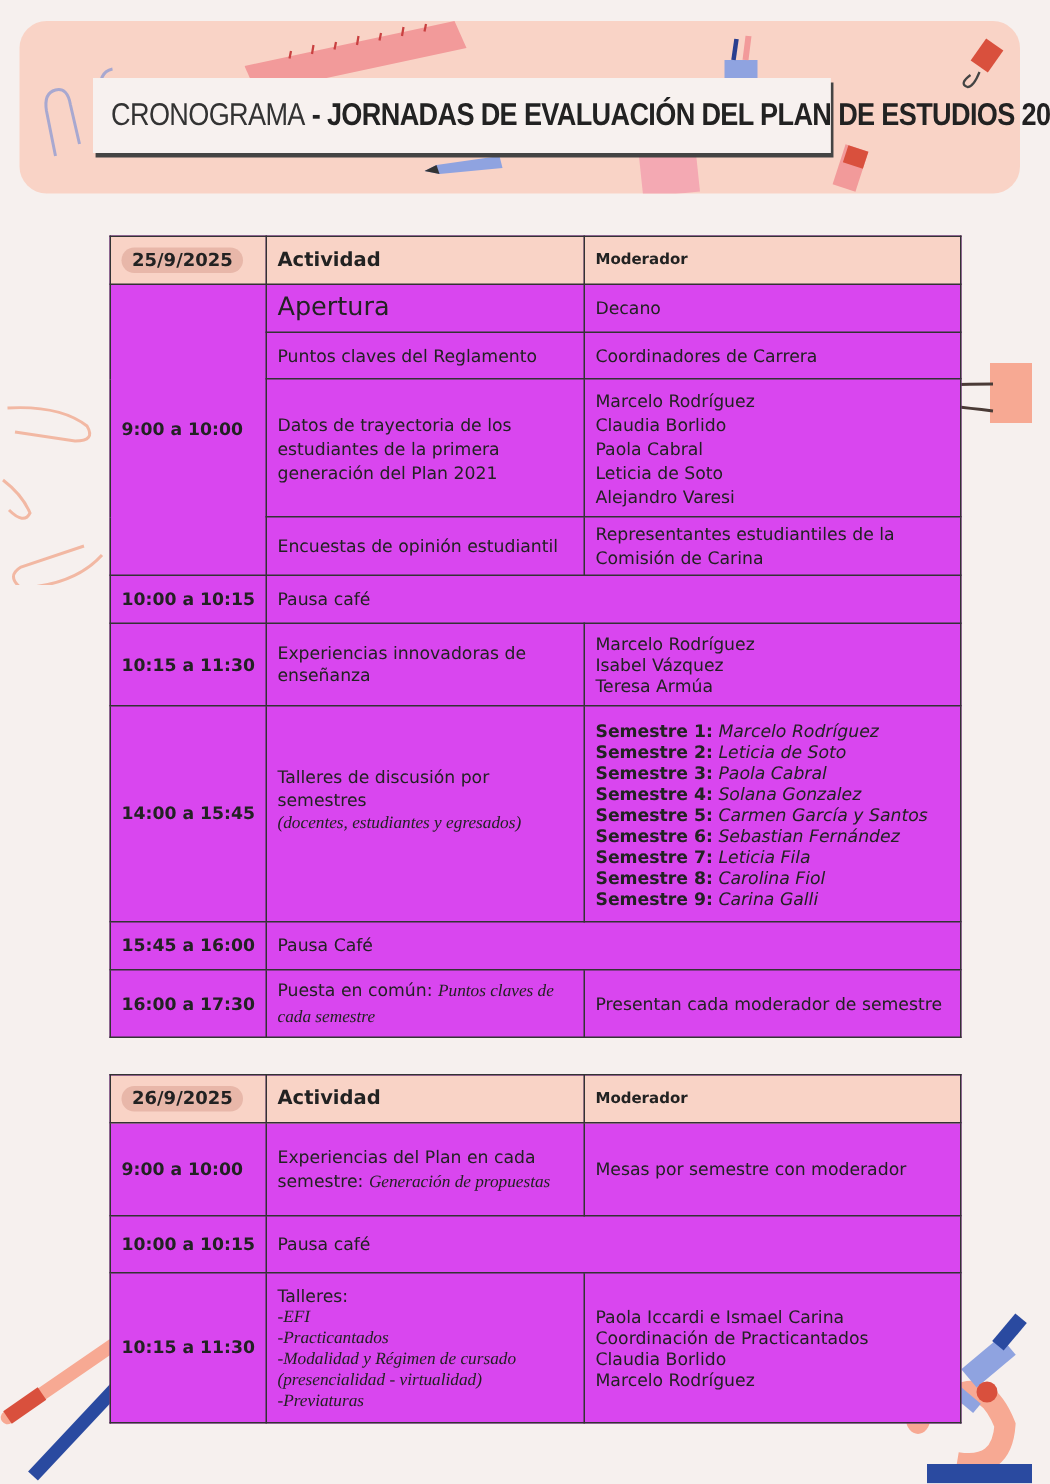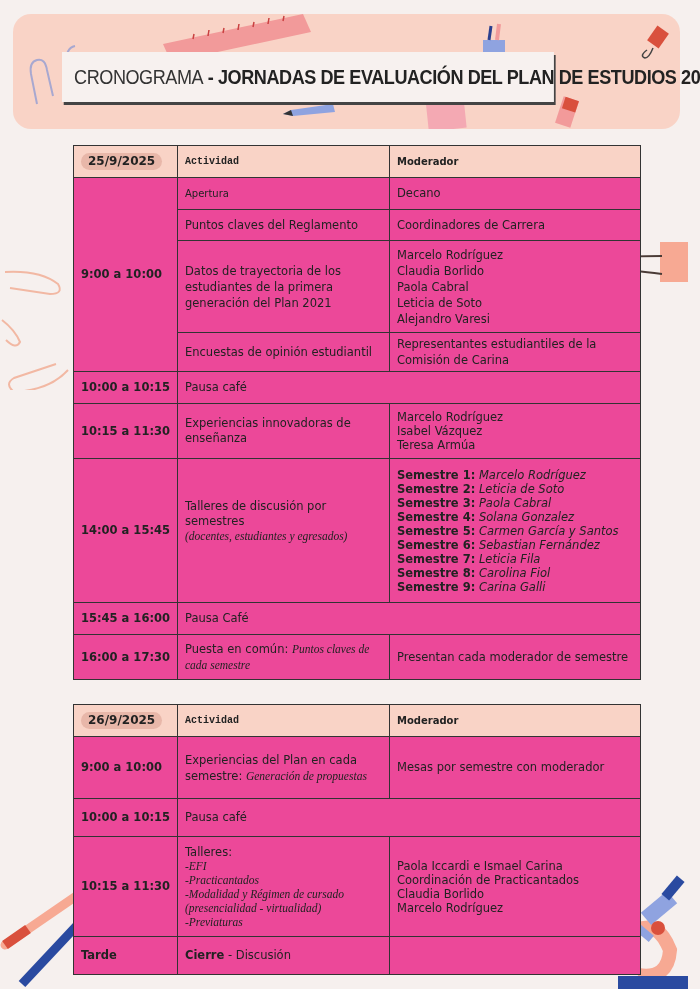--- a/index.html
+++ b/index.html
@@ -22,32 +22,32 @@
     font-family: "Liberation Sans", sans-serif;
     font-size: 21px; letter-spacing: -0.5px; color: #333;
     transform: scaleX(0.86); transform-origin: left center;
     white-space: nowrap;
   }
   .title-box .light { font-weight: normal; color: #333; }
   .title-box .bold { font-weight: bold; color: #222; }
 
   table.sched {
     position: absolute; left: 73px; border-collapse: collapse;
-    background: #ec4899; font-size: 11.5px;
+    background: #d946ef; font-size: 11.5px; margin-top: 12px;
   }
   table.sched td, table.sched th {
     border: 1.3px solid #333; vertical-align: middle;
     padding: 3px 7px; text-align: left; line-height: 15px;
   }
   table.sched thead th { background: #f9d3c6; font-weight: bold; height: 32px; }
   .date-pill {
     display: inline-block; background: #e8b7a9; border-radius: 10px;
     padding: 1px 7px; font-weight: bold; font-size: 12px;
   }
-  th.act-h { font-size: 10px; padding-left: 28px; padding-bottom: 9px; font-family: Liberation Mono, monospace; }
+  th.act-h { font-size: 13px; padding-left: 28px; padding-bottom: 9px; }
   th.mod-h { font-size: 10px; }
   td.time { font-weight: bold; font-size: 11.5px; white-space: nowrap; }
   td .it { font-style: italic; font-family: Liberation Serif, serif; }
   td .b { font-weight: bold; }
   .lines span { display: block; }
   .col1 { width: 90px; }
   .col2 { width: 212px; }
   .col3 { width: 251px; }
 </style>
 </head>
@@ -140,21 +140,21 @@
   <thead>
     <tr>
       <th><span class="date-pill">25/9/2025</span></th>
       <th class="act-h">Actividad</th>
       <th class="mod-h">Moderador</th>
     </tr>
   </thead>
   <tbody>
     <tr style="height:32px;">
       <td class="time" rowspan="4">9:00 a 10:00</td>
-      <td style="font-size:10px;">Apertura</td>
+      <td style="font-size:17px;">Apertura</td>
       <td>Decano</td>
     </tr>
     <tr style="height:31px;">
       <td>Puntos claves del Reglamento</td>
       <td>Coordinadores de Carrera</td>
     </tr>
     <tr style="height:92px;">
       <td style="line-height:16px;">Datos de trayectoria de los estudiantes de la primera generación del Plan 2021</td>
       <td class="lines" style="line-height:16px;">
         <span>Marcelo Rodríguez</span>
@@ -247,21 +247,14 @@
         <span class="it">-Modalidad y Régimen de cursado (presencialidad - virtualidad)</span>
         <span class="it">-Previaturas</span>
       </td>
       <td class="lines" style="line-height:14px;">
         <span>Paola Iccardi e Ismael Carina</span>
         <span>Coordinación de Practicantados</span>
         <span>Claudia Borlido</span>
         <span>Marcelo Rodríguez</span>
       </td>
     </tr>
-    <tr style="height:38px;">
-      <td class="time">Tarde</td>
-      <td>
-        <span class="b">Cierre</span><span style="white-space:pre-wrap"> - Discusión</span>
-      </td>
-      <td></td>
-    </tr>
   </tbody>
 </table>
 
 </body></html>

